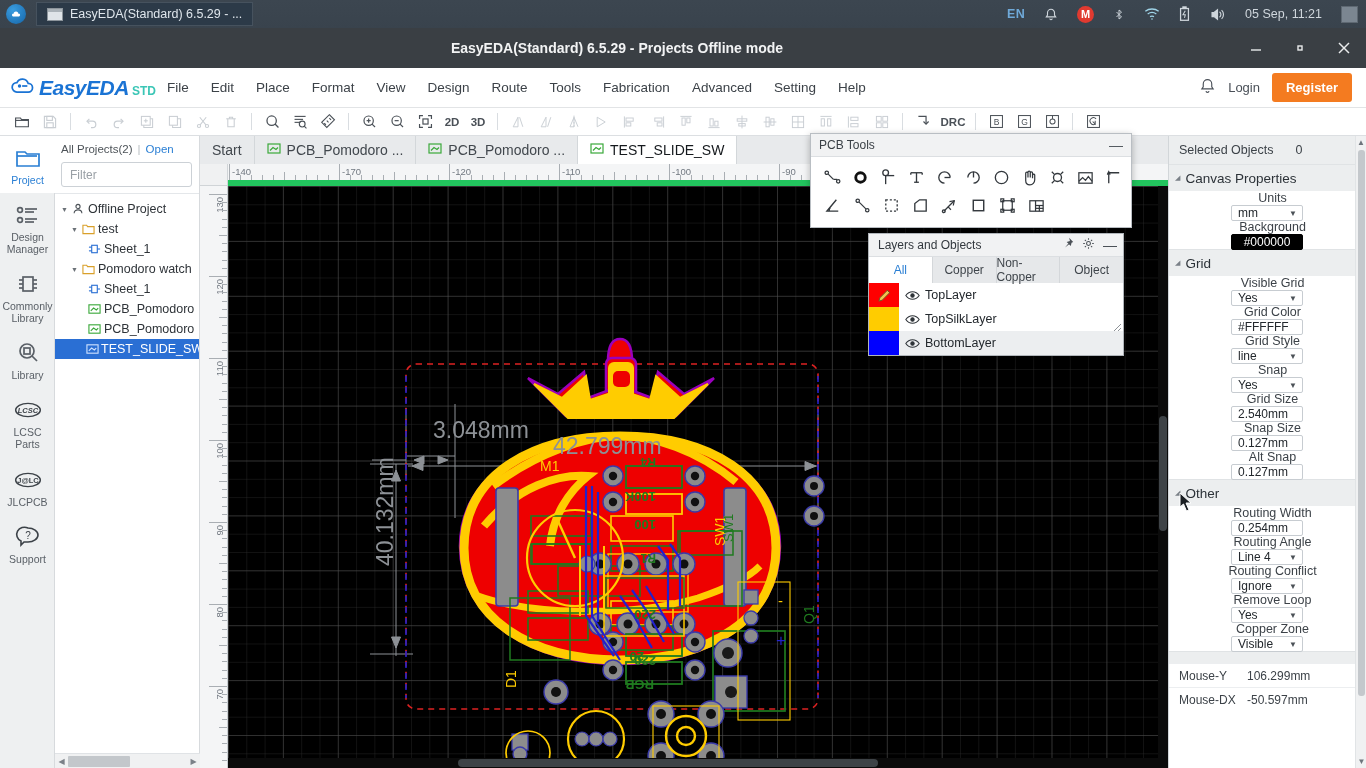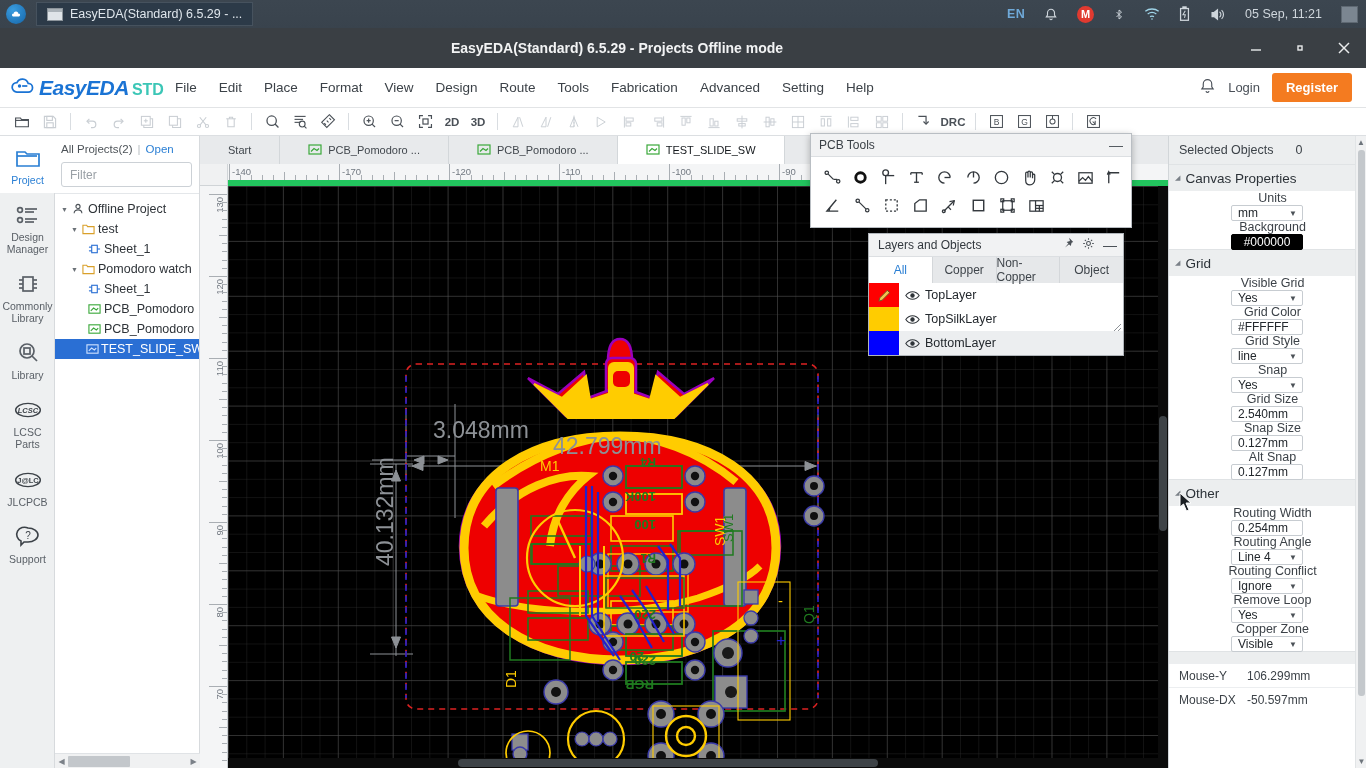--- a/index.html
+++ b/index.html
@@ -56,21 +56,21 @@
 
   
   #menubar {
     position:absolute;left:0;top:68px;width:1366px;height:40px;
     background:#fff;border-bottom:1px solid #e2e4e6;
     display:flex;align-items:center;
   }
   #brand{display:flex;align-items:baseline;margin-left:10px;}
   #brand .logo-cloud{align-self:center;margin-right:3px;}
   #brand .bname{font-size:21px;font-weight:bold;font-style:italic;color:#1a73d4;letter-spacing:-.5px;}
-  #brand .bstd{font-size:16px;color:#3bc6b6;font-weight:bold;margin-left:3px;}
+  #brand .bstd{font-size:12px;color:#3bc6b6;font-weight:bold;margin-left:3px;}
   .menu-item{font-size:13.5px;color:#3c4248;padding:6px 11px;cursor:default;}
   #menu-right{margin-left:auto;display:flex;align-items:center;gap:12px;padding-right:14px;}
   #login-link{font-size:13px;color:#4a5058;}
   #register-btn{background:#f47b20;color:#fff;font-size:13px;font-weight:bold;border-radius:3px;padding:7px 14px;}
 
   
   #toolbar{
     position:absolute;left:0;top:108px;width:1366px;height:28px;
     background:#fff;border-bottom:1px solid #dcdfe2;
     display:flex;align-items:center;padding-left:8px;gap:0px;
@@ -114,22 +114,22 @@
     position:absolute;left:0;bottom:0;width:145px;height:15px;background:#f0f1f2;
     border-top:1px solid #e0e3e6;display:flex;align-items:center;
   }
   #pp-hscroll .arw{width:13px;text-align:center;font-size:8px;color:#7b8188;}
   #pp-hscroll .thumb{height:11px;width:62px;background:#c3c7cb;border-radius:1px;}
 
   
   #canvaswrap{position:absolute;left:200px;top:136px;width:968px;height:632px;background:#fff;}
   #tabbar{position:absolute;left:0;top:0;width:968px;height:28px;background:#e8eaec;display:flex;align-items:flex-end;}
   .tab{
-    height:28px;display:flex;align-items:center;gap:6px;padding:0 28px;
-    font-size:11px;color:#41474d;border-right:1px solid #d3d7da;white-space:nowrap;
+    height:28px;display:flex;align-items:center;gap:6px;padding:0 12px;
+    font-size:14px;color:#41474d;border-right:1px solid #d3d7da;white-space:nowrap;
   }
   .tab.active{background:#fff;color:#15191d;}
   #ruler-corner{position:absolute;left:0;top:28px;width:28px;height:22px;background:#f0f1f2;border-right:1px solid #d0d4d7;border-bottom:1px solid #d0d4d7;}
   #ruler-h{position:absolute;left:28px;top:28px;width:940px;height:22px;background:#f4f5f6;border-bottom:6px solid #22c55e;overflow:hidden;}
   #ruler-v{position:absolute;left:0;top:50px;width:28px;height:582px;background:#f4f5f6;border-right:1px solid #c9ced2;overflow:hidden;}
   .rtick{position:absolute;bottom:0;width:1px;background:#a9aeb3;}
   .rtickv{position:absolute;right:0;height:1px;background:#a9aeb3;}
   .rlab{position:absolute;font-size:9.5px;color:#717880;font-family:"Liberation Sans",sans-serif;}
   .rlabv{position:absolute;font-size:9.5px;color:#717880;writing-mode:vertical-rl;transform:rotate(180deg);}
   #canvas{position:absolute;left:28px;top:50px;width:940px;height:582px;background:#000;overflow:hidden;}

